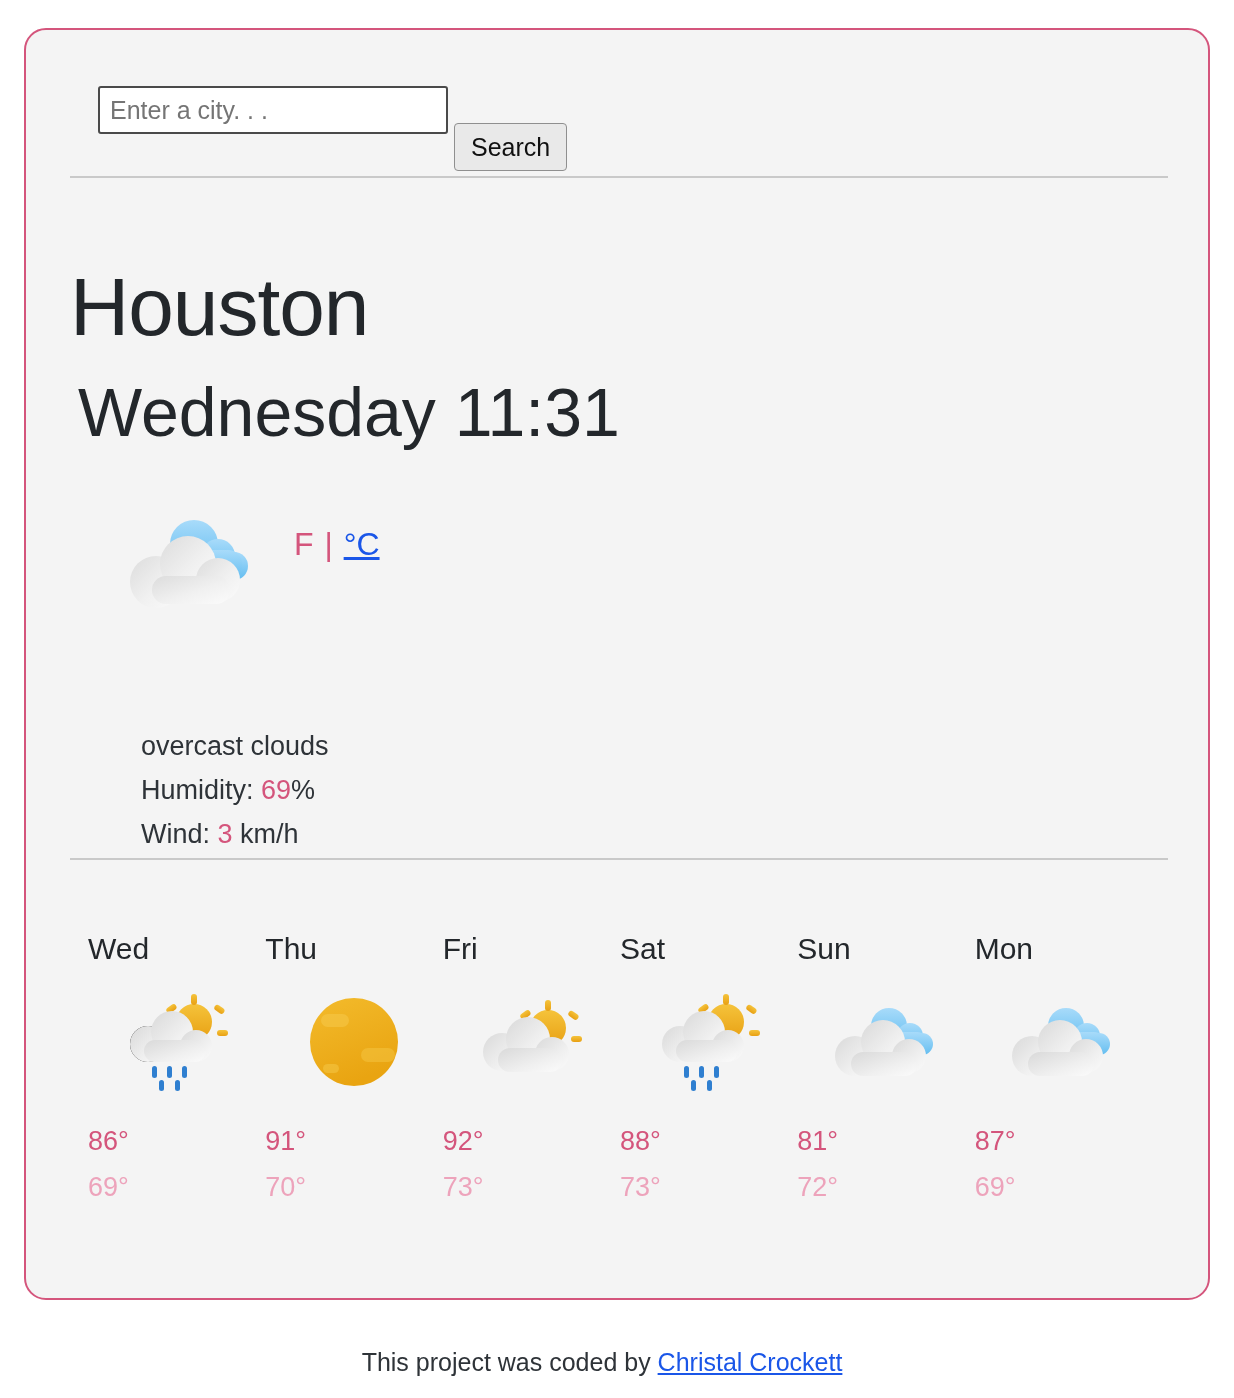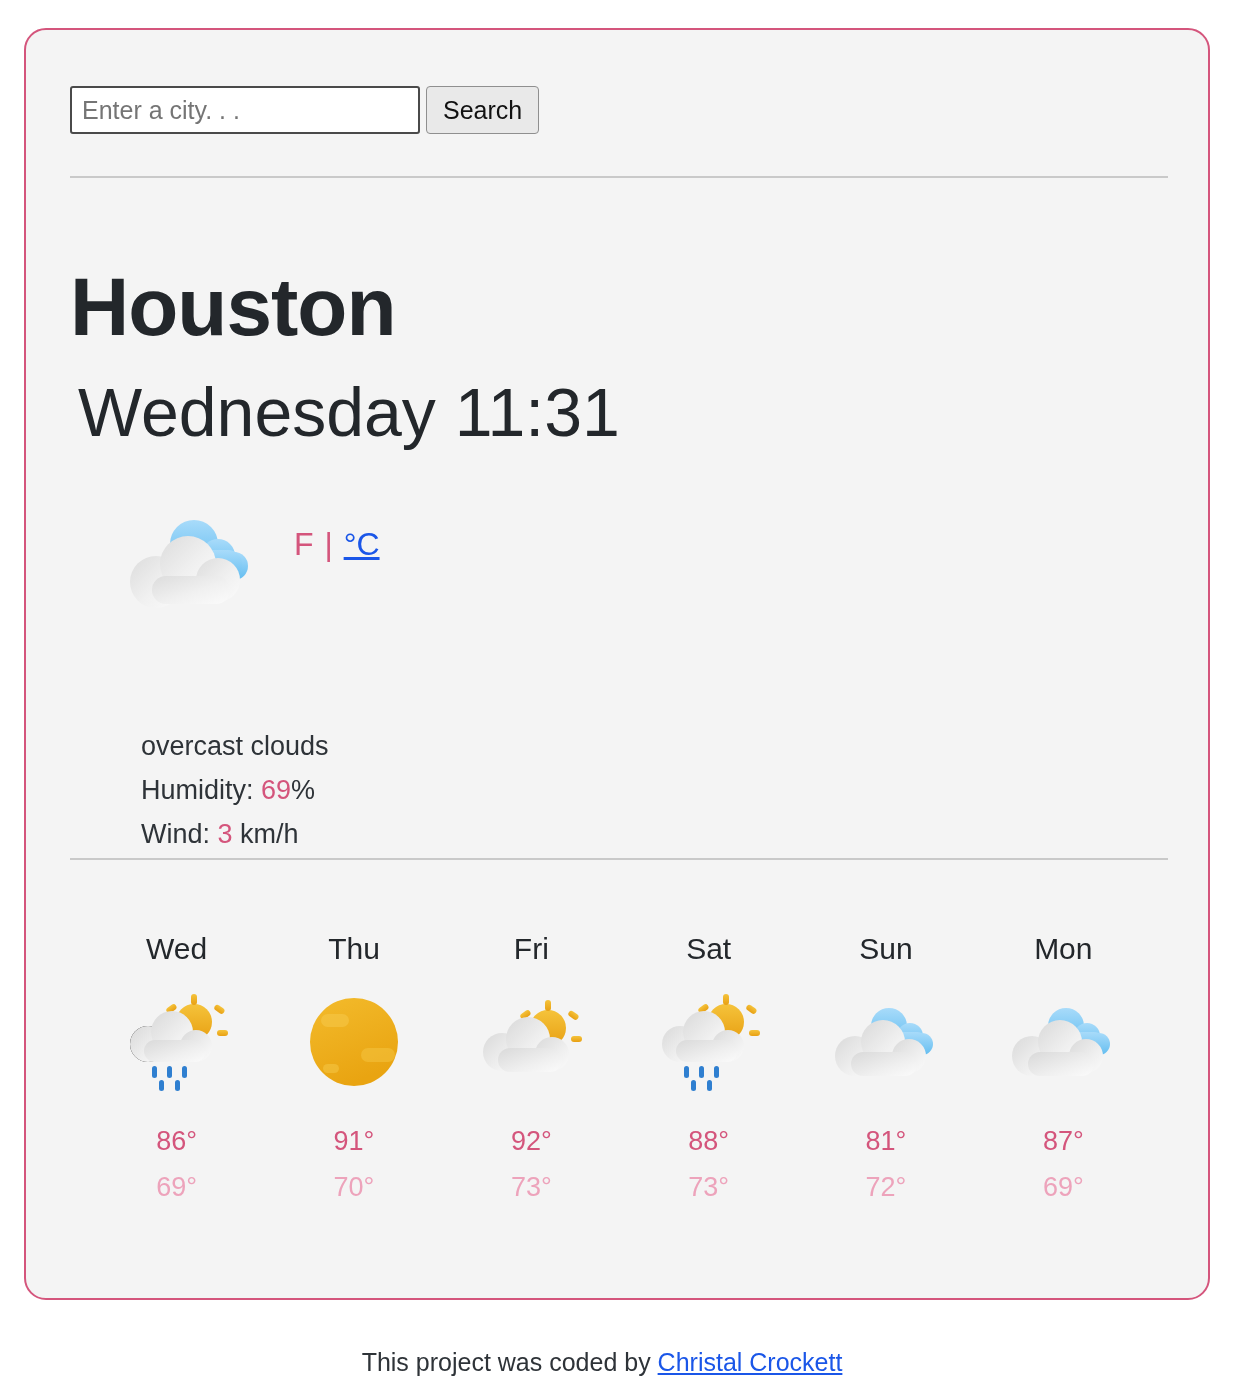--- a/index.html
+++ b/index.html
@@ -49,36 +49,38 @@
     height: 48px;
     box-sizing: border-box;
     font-family: "Liberation Sans", sans-serif;
     font-size: 25px;
     color: #222;
     padding: 2px 10px;
     border: 2px solid #4a4a4a;
     border-radius: 3px;
     background: #ffffff;
     outline: none;
+    margin-left: 28px;
   }
   .city-input::placeholder {
     color: #757575;
     font-size: 25px;
   }
   .search-button {
     height: 48px;
     box-sizing: border-box;
     font-family: "Liberation Sans", sans-serif;
     font-size: 25px;
     color: #111;
     padding: 0 16px;
     background: #e9e9e9;
     border: 1px solid #8f8f8f;
     border-radius: 4px;
     cursor: pointer;
+    margin-top: 37px;
   }
   .current-location-button {
     height: 52px;
     box-sizing: border-box;
     font-family: "Liberation Sans", sans-serif;
     font-size: 25px;
     color: #d4557c;
     padding: 0 14px;
     margin-left: 13px;
     margin-top: -2px;
@@ -100,21 +102,21 @@
   }
   .divider-top { top: 146px; }
   .divider-mid { top: 828px; }
 
   
   .city-name {
     position: absolute;
     left: 44px;
     top: 236px;
     font-size: 82px;
-    font-weight: 700;
+    font-weight: 400;
     color: #23272b;
     letter-spacing: -1px;
     line-height: 1;
     margin: 0;
   }
   .day-time {
     position: absolute;
     left: 44px;
     top: 340px;
     font-size: 68px;
@@ -178,21 +180,20 @@
   
   .forecast {
     position: absolute;
     left: 62px;
     top: 902px;
     width: 1064px;
     display: flex;
   }
   .forecast-day {
     width: 180px;
-    text-align: center;
   }
   .forecast-name {
     font-size: 30px;
     color: #23272b;
     margin-bottom: 26px;
   }
   .forecast-icon {
     width: 110px;
     height: 100px;
     margin: 0 auto 26px auto;

